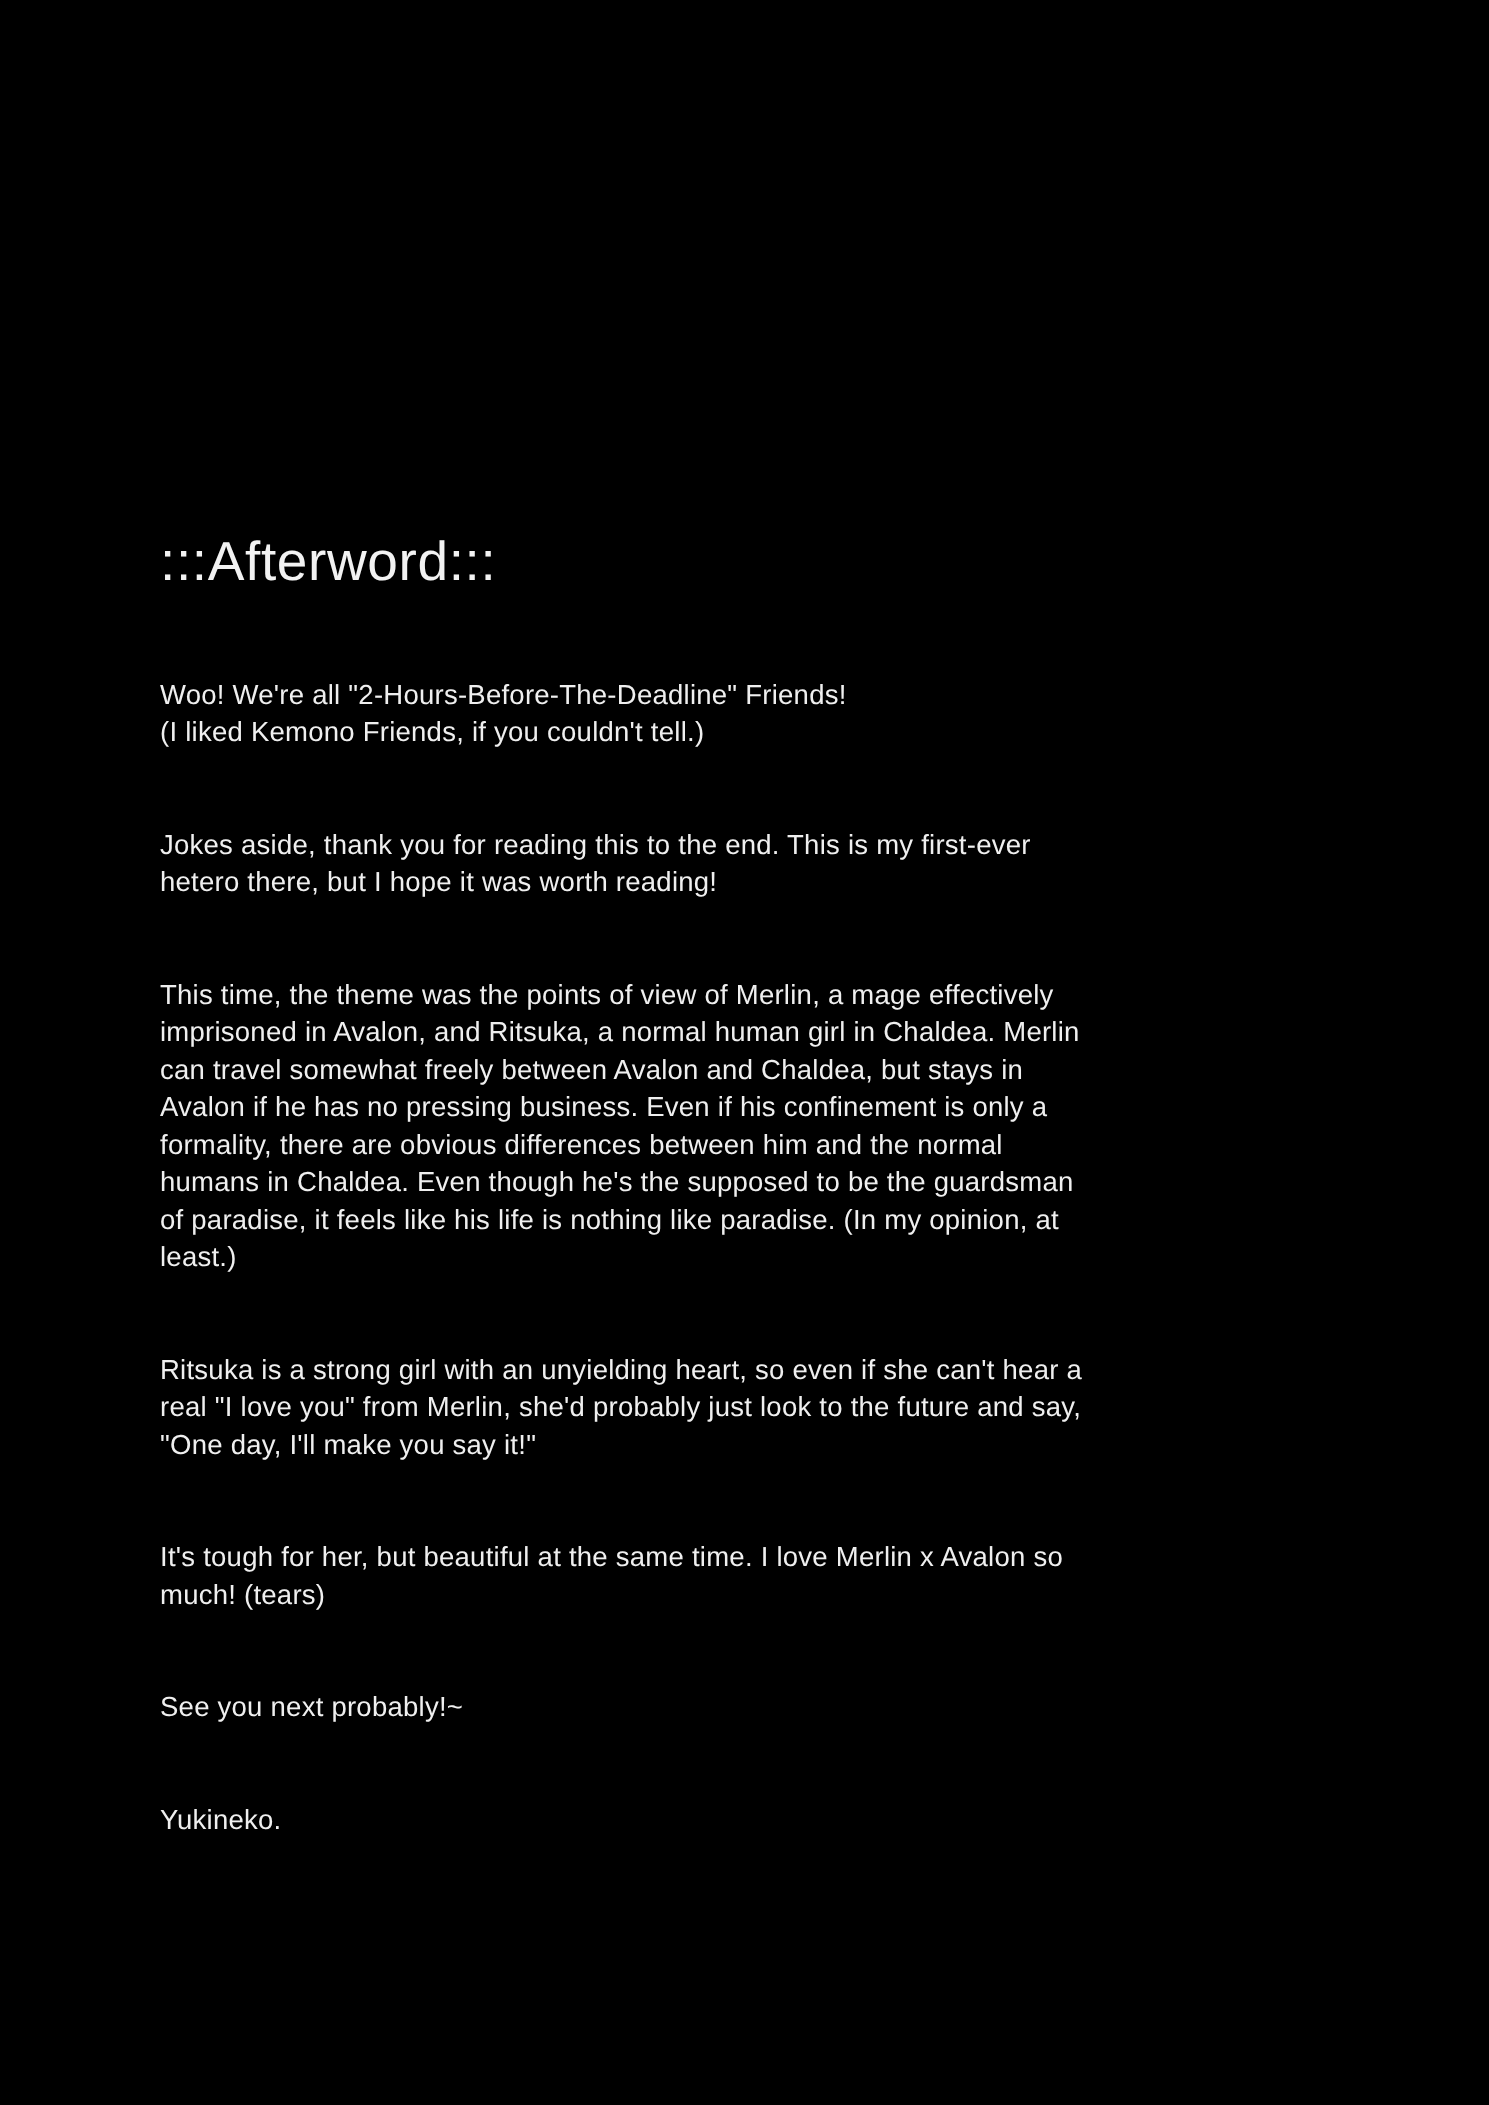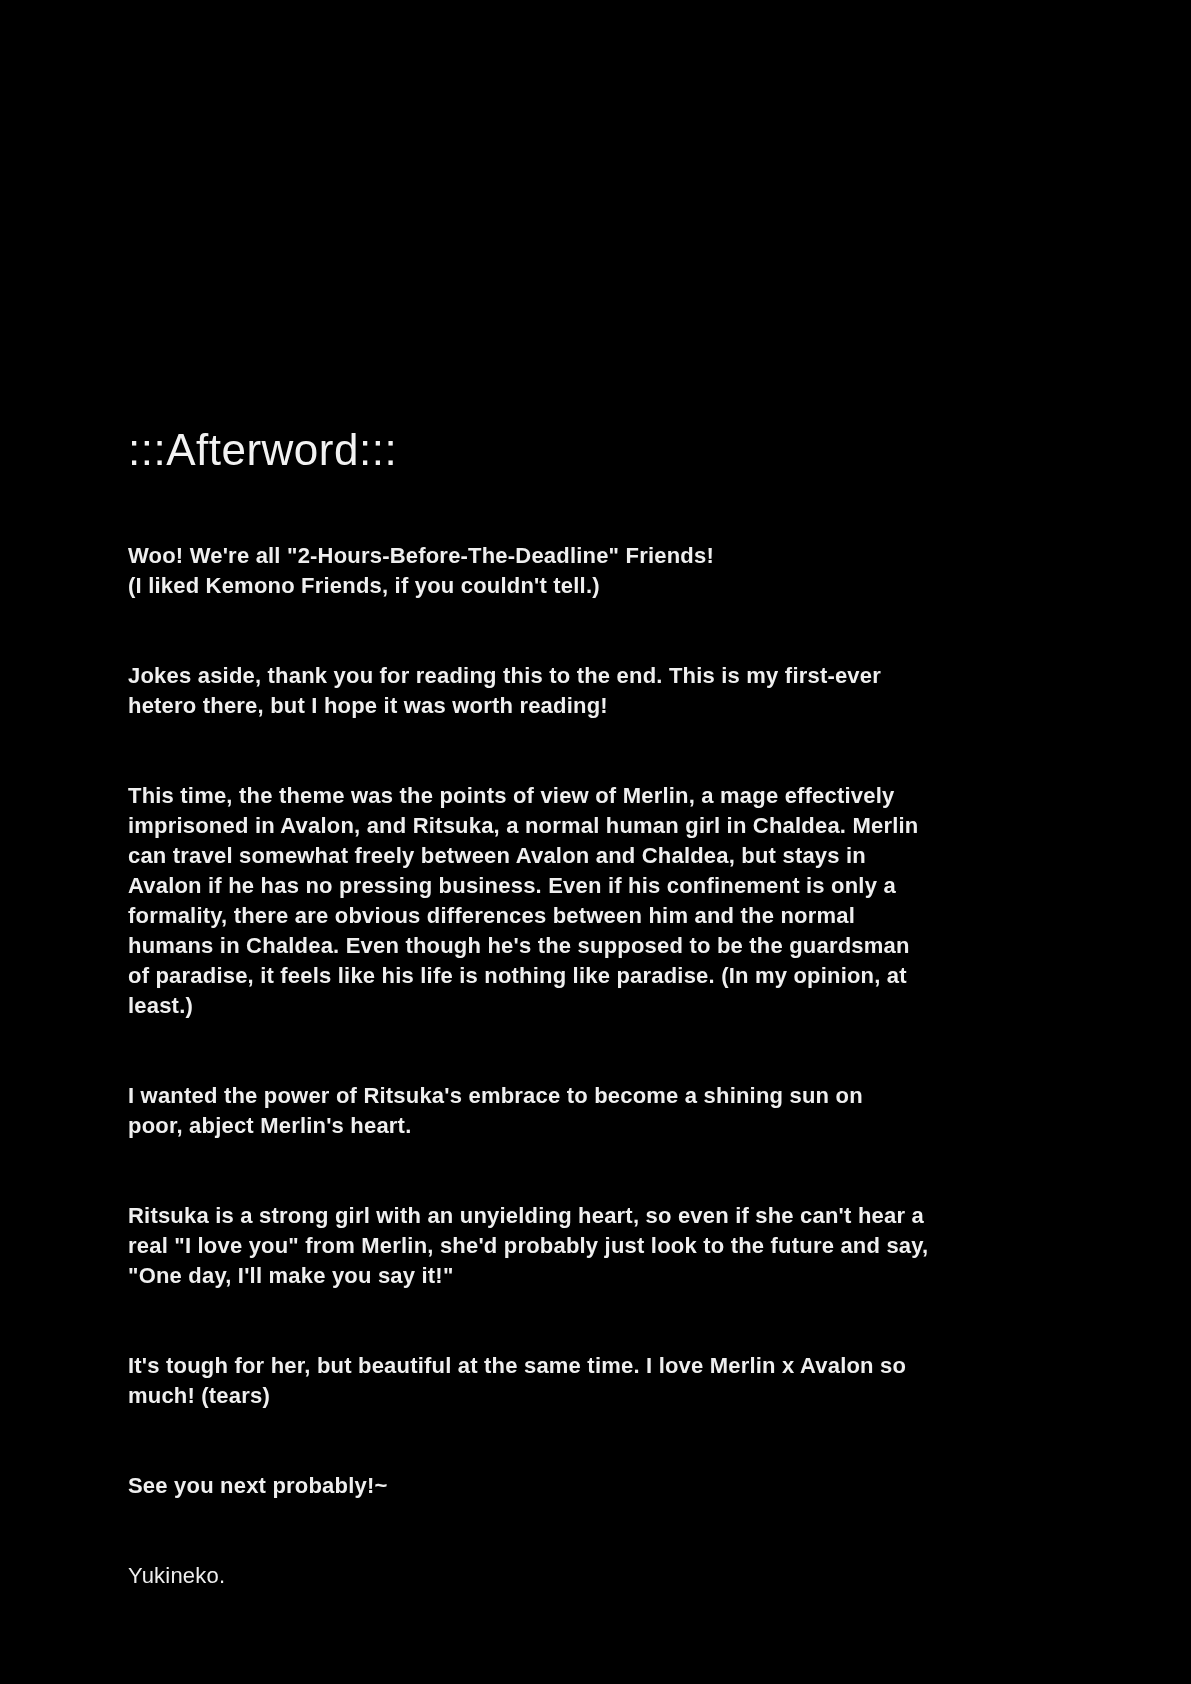--- a/index.html
+++ b/index.html
@@ -26,21 +26,21 @@
   .title {
     font-size: 44px;
     font-weight: 300;
     line-height: 54px;
     letter-spacing: 0.5px;
     margin: 0 0 64px 0;
     color: #f2f2f2;
   }
   .para {
     font-size: 22px;
-    font-weight: 700;
+    font-weight: 400;
     line-height: 30px;
     letter-spacing: 0.2px;
     margin: 0 0 60px 0;
     white-space: pre-line;
     color: #efefef;
   }
   .signature {
     font-size: 22px;
     font-weight: 400;
     line-height: 30px;
@@ -65,22 +65,20 @@
 
     <p class="para">This time, the theme was the points of view of Merlin, a mage effectively
 imprisoned in Avalon, and Ritsuka, a normal human girl in Chaldea. Merlin
 can travel somewhat freely between Avalon and Chaldea, but stays in
 Avalon if he has no pressing business. Even if his confinement is only a
 formality, there are obvious differences between him and the normal
 humans in Chaldea. Even though he's the supposed to be the guardsman
 of paradise, it feels like his life is nothing like paradise. (In my opinion, at
 least.)</p>
 
-    <p class="para">I wanted the power of Ritsuka's embrace to become a shining sun on
-poor, abject Merlin's heart.</p>
 
     <p class="para">Ritsuka is a strong girl with an unyielding heart, so even if she can't hear a
 real "I love you" from Merlin, she'd probably just look to the future and say,
 "One day, I'll make you say it!"</p>
 
     <p class="para">It's tough for her, but beautiful at the same time. I love Merlin x Avalon so
 much! (tears)</p>
 
     <p class="para">See you next probably!~</p>
 

